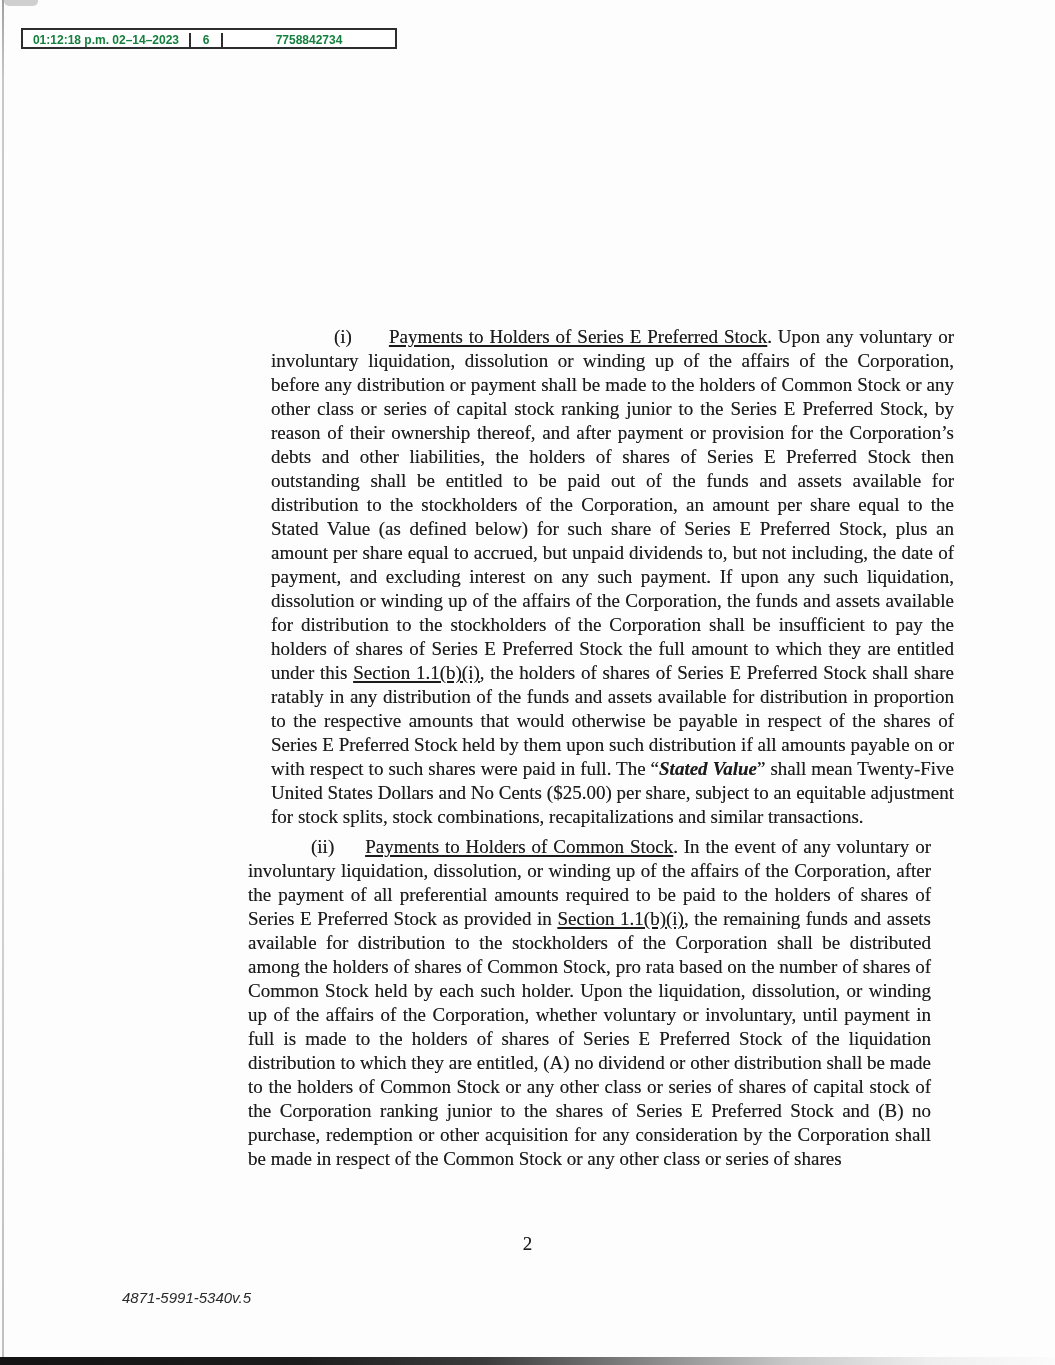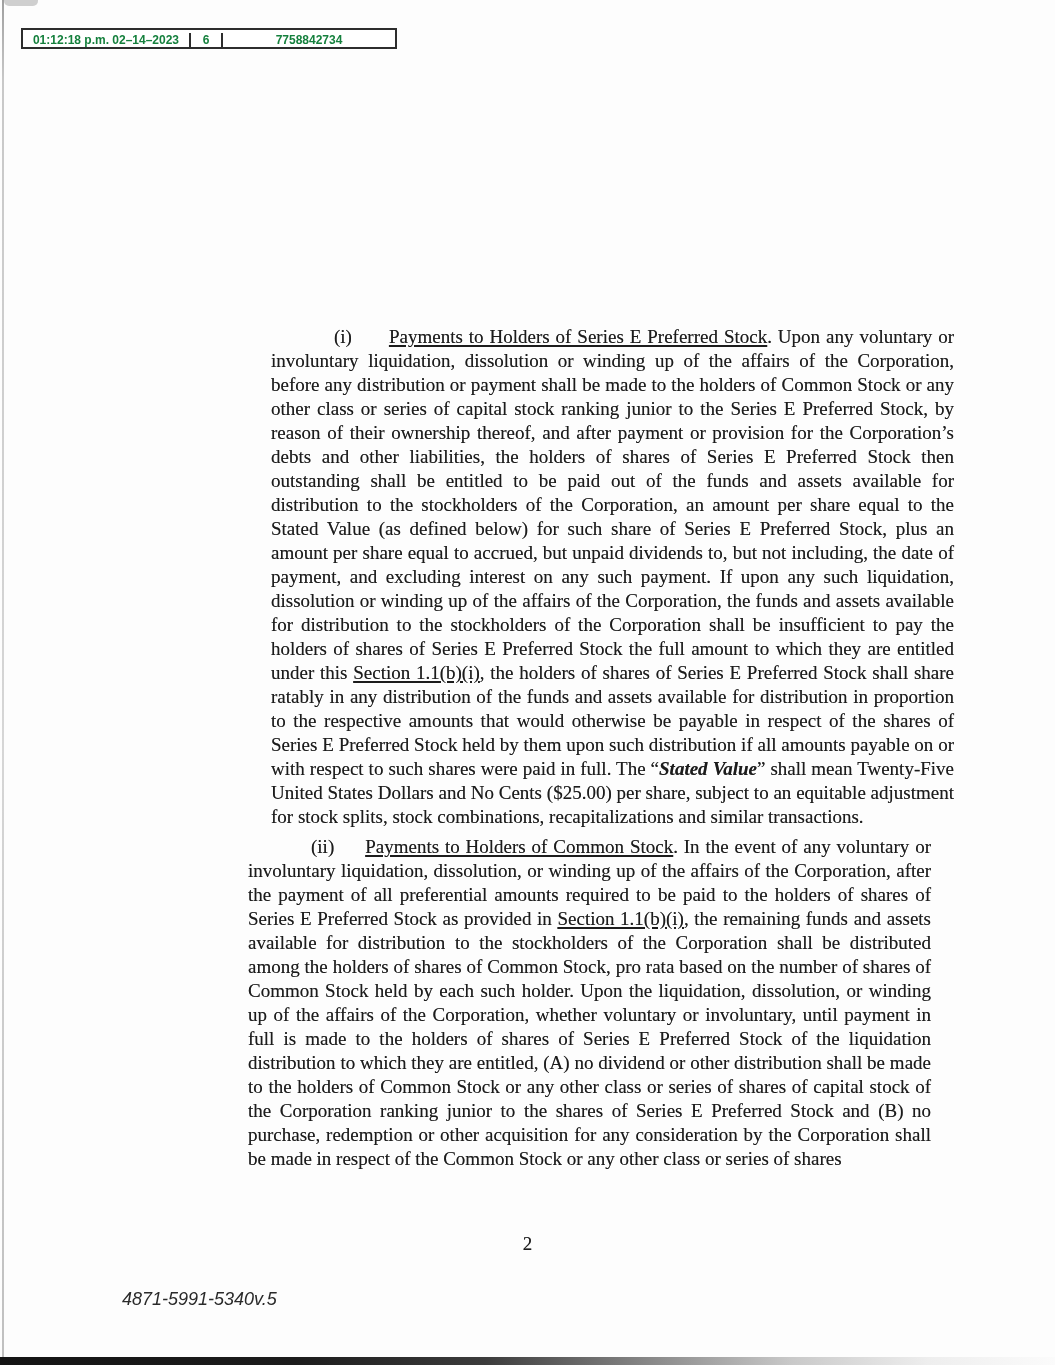--- a/index.html
+++ b/index.html
@@ -63,21 +63,21 @@
   .b{font-weight:bold;}
   .i{font-style:italic;}
   .page-number{
     position:absolute;left:0;top:1233px;width:1055px;
     text-align:center;font-size:19px;color:#1c1c1c;
     text-shadow:0 0 .4px rgba(25,25,25,.55);
   }
   .doc-id{
     position:absolute;left:122px;top:1289px;
     font-family:"Liberation Sans", sans-serif;
-    font-style:italic;font-size:18px;color:#2a2a2a;
+    font-style:italic;font-size:15px;color:#2a2a2a;
   }
 </style>
 </head>
 <body>
 
 <div class="page">
 
   <div class="scan-edge-left"></div>
   <div class="corner-smudge"></div>
 

